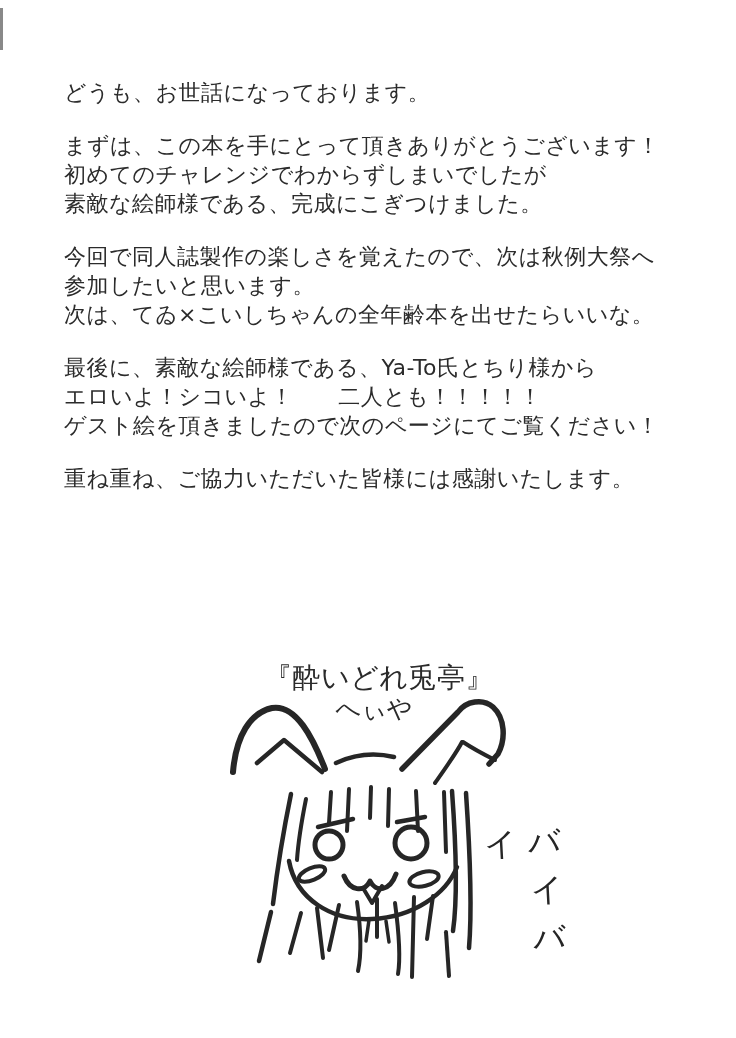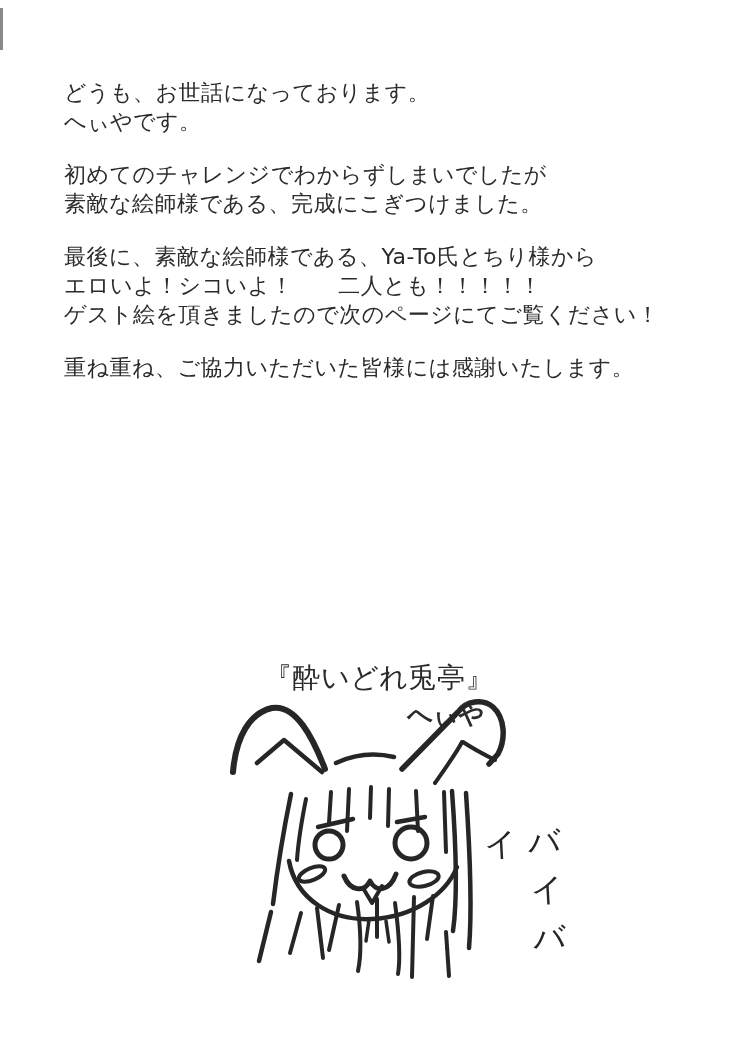--- a/index.html
+++ b/index.html
@@ -52,23 +52,22 @@
   .circle-name {
     font-size: 28px;
     line-height: 30px;
     letter-spacing: 0.5px;
     white-space: pre;
     font-weight: 500;
   }
   .author-name {
     font-size: 25px;
     line-height: 32px;
-    margin-top: 6px;
-    font-weight: 700;
-    text-align: right;
+    margin-top: 0;
+    font-weight: 400;
   }
   .sketch {
     position: absolute;
     left: 190px;
     top: 690px;
     width: 390px;
     height: 330px;
   }
   .sketch path, .sketch circle, .sketch ellipse {
     fill: none;
@@ -93,25 +92,30 @@
 </head>
 <body>
 
 <div class="page">
 
   <div class="scan-artifact"></div>
 
   <div class="letter">
     <div class="para">
       <div class="line">どうも、お世話になっております。</div>
-      <div class="line">へぃやです。</div>
     </div>
     <div class="para">
+      <div class="line">まずは、この本を手にとって頂きありがとうございます！</div>
       <div class="line">初めてのチャレンジでわからずしまいでしたが</div>
       <div class="line">素敵な絵師様である、完成にこぎつけました。</div>
+    </div>
+    <div class="para">
+      <div class="line">今回で同人誌製作の楽しさを覚えたので、次は秋例大祭へ</div>
+      <div class="line">参加したいと思います。</div>
+      <div class="line">次は、てゐ×こいしちゃんの全年齢本を出せたらいいな。</div>
     </div>
     <div class="para">
       <div class="line">最後に、素敵な絵師様である、Ya-To氏とちり様から</div>
       <div class="line">エロいよ！シコいよ！　　二人とも！！！！！</div>
       <div class="line">ゲスト絵を頂きましたので次のページにてご覧ください！</div>
     </div>
     <div class="para">
       <div class="line">重ね重ね、ご協力いただいた皆様には感謝いたします。</div>
     </div>
   </div>

